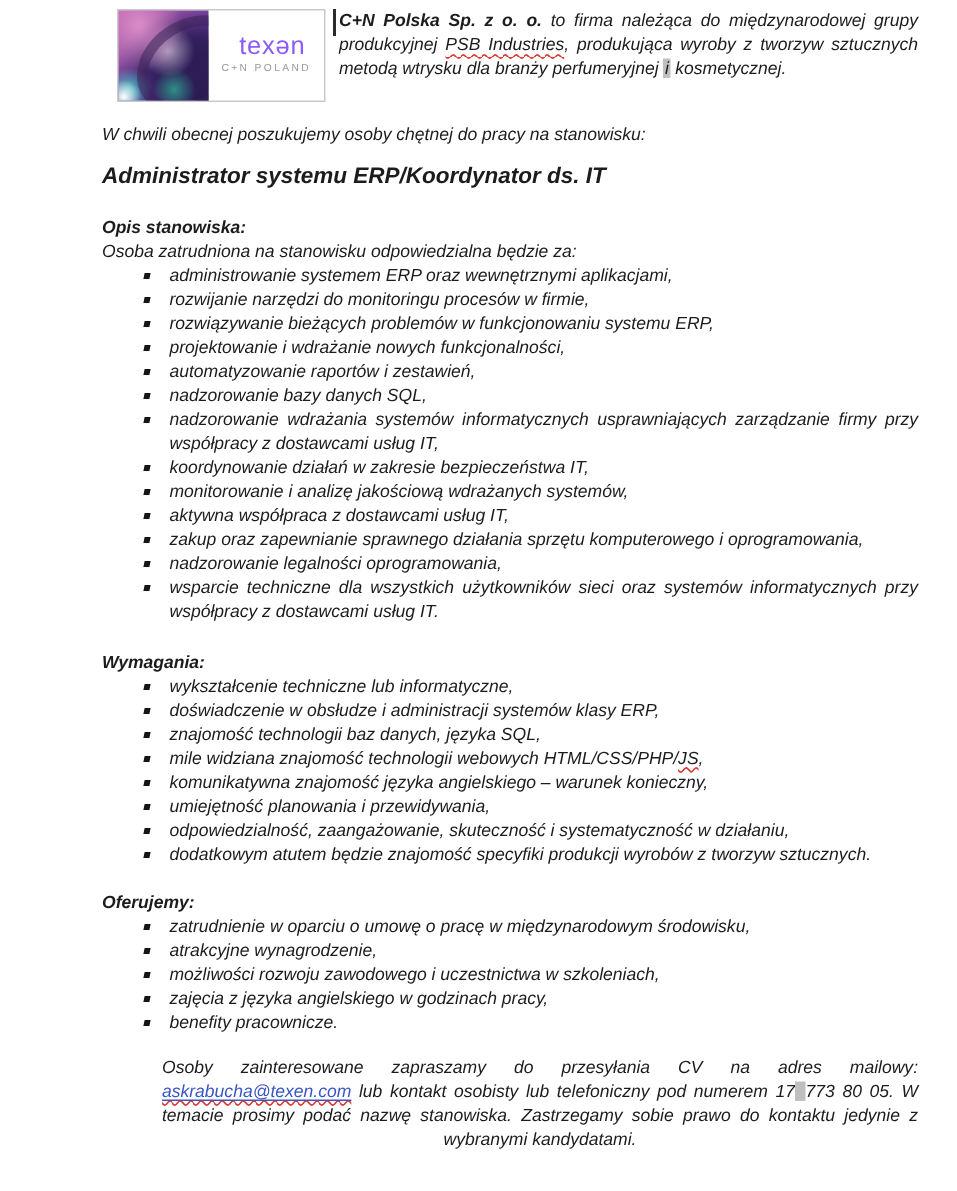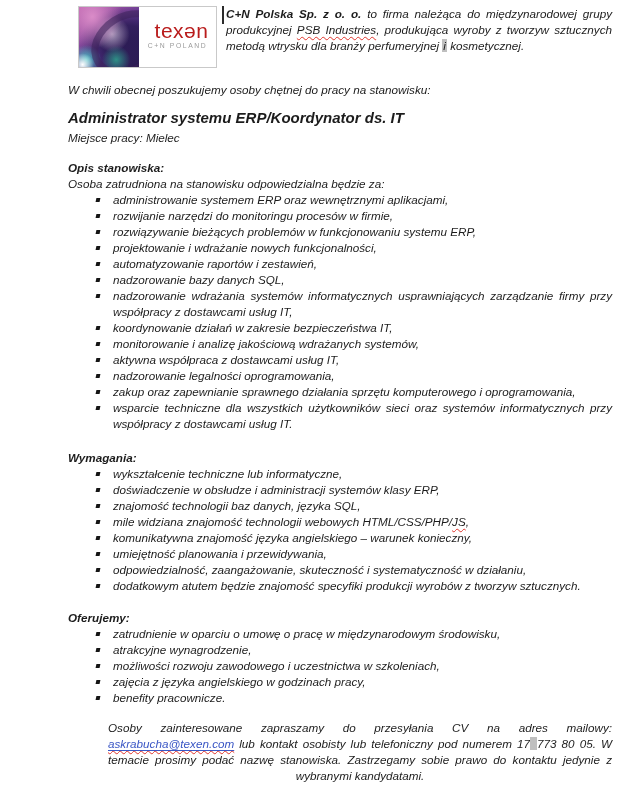--- a/index.html
+++ b/index.html
@@ -36,21 +36,21 @@
       radial-gradient(ellipse at 78% 60%, #2c1c55 0%, rgba(44,28,85,.85) 35%, rgba(44,28,85,0) 70%),
       linear-gradient(140deg, #b85aa8 0%, #8c4b9e 32%, #5a3690 58%, #3a2468 80%, #241745 100%);
   }
   .logo-img::after {
     content:""; position:absolute; left:10px; top:6px; width:64px; height:46px;
     border-radius:50%;
     border:7px solid rgba(60,34,90,.55);
     transform:rotate(-32deg);
   }
   .logo-txt { flex:1; text-align:center; padding-top:13px; }
-  .wordmark { font-size:21px; line-height:21px; color:#b91c1c; letter-spacing:.5px;padding-left:8px; }
+  .wordmark { font-size:17px; line-height:21px; color:#8b5cf6; letter-spacing:.5px;padding-left:8px; }
   .logo-sub { font-size:6.8px; line-height:10px; color:#9a9a9a; letter-spacing:1.6px; }
   .intro {
     flex:1; margin-left:4px; padding-left:5px;
     text-align:justify; position:relative; line-height:16.2px;
   }
   .caret { position:absolute; left:1px; top:0; width:2px; height:18px; background:#2b2b2b; }
   
   .b { font-weight:bold; }
   .spell {
     text-decoration-line:underline;
@@ -97,37 +97,36 @@
     </div>
     <div class="intro">
       <span class="caret"></span>
       <span class="b">C+N Polska Sp. z o. o.</span><span> to firma należąca do międzynarodowej grupy produkcyjnej </span><span class="spell">PSB Industries</span><span>, produkująca wyroby z tworzyw sztucznych metodą wtrysku dla branży perfumeryjnej </span><span class="hl">i</span><span> kosmetycznej.</span>
     </div>
   </div>
 
   <p class="opening">W chwili obecnej poszukujemy osoby chętnej do pracy na stanowisku:</p>
 
   <h1 class="job-title">Administrator systemu ERP/Koordynator ds. IT</h1>
-  <p class="job-loc">Miejsce pracy: Mielec</p>
 
   <p class="sec-heading mt-desc">Opis stanowiska:</p>
   <p>Osoba zatrudniona na stanowisku odpowiedzialna będzie za:</p>
   <ul class="blist">
     <li><span class="blt"></span><span>administrowanie systemem ERP oraz wewnętrznymi aplikacjami,</span></li>
     <li><span class="blt"></span><span>rozwijanie narzędzi do monitoringu procesów w firmie,</span></li>
     <li><span class="blt"></span><span>rozwiązywanie bieżących problemów w funkcjonowaniu systemu ERP,</span></li>
     <li><span class="blt"></span><span>projektowanie i wdrażanie nowych funkcjonalności,</span></li>
     <li><span class="blt"></span><span>automatyzowanie raportów i zestawień,</span></li>
     <li><span class="blt"></span><span>nadzorowanie bazy danych SQL,</span></li>
     <li><span class="blt"></span><span>nadzorowanie wdrażania systemów informatycznych usprawniających zarządzanie firmy przy współpracy z dostawcami usług IT,</span></li>
     <li><span class="blt"></span><span>koordynowanie działań w zakresie bezpieczeństwa IT,</span></li>
     <li><span class="blt"></span><span>monitorowanie i analizę jakościową wdrażanych systemów,</span></li>
     <li><span class="blt"></span><span>aktywna współpraca z dostawcami usług IT,</span></li>
+    <li><span class="blt"></span><span>zakup oraz zapewnianie sprawnego działania sprzętu komputerowego i oprogramowania,</span></li>
     <li><span class="blt"></span><span>nadzorowanie legalności oprogramowania,</span></li>
-    <li><span class="blt"></span><span>zakup oraz zapewnianie sprawnego działania sprzętu komputerowego i oprogramowania,</span></li>
     <li><span class="blt"></span><span>wsparcie techniczne dla wszystkich użytkowników sieci oraz systemów informatycznych przy współpracy z dostawcami usług IT.</span></li>
   </ul>
 
   <p class="sec-heading mt-req">Wymagania:</p>
   <ul class="blist">
     <li><span class="blt"></span><span>wykształcenie techniczne lub informatyczne,</span></li>
     <li><span class="blt"></span><span>doświadczenie w obsłudze i administracji systemów klasy ERP,</span></li>
     <li><span class="blt"></span><span>znajomość technologii baz danych, języka SQL,</span></li>
     <li><span class="blt"></span><span>mile widziana znajomość technologii webowych HTML/CSS/PHP/</span><span class="spell">JS</span><span>,</span></li>
     <li><span class="blt"></span><span>komunikatywna znajomość języka angielskiego – warunek konieczny,</span></li>

